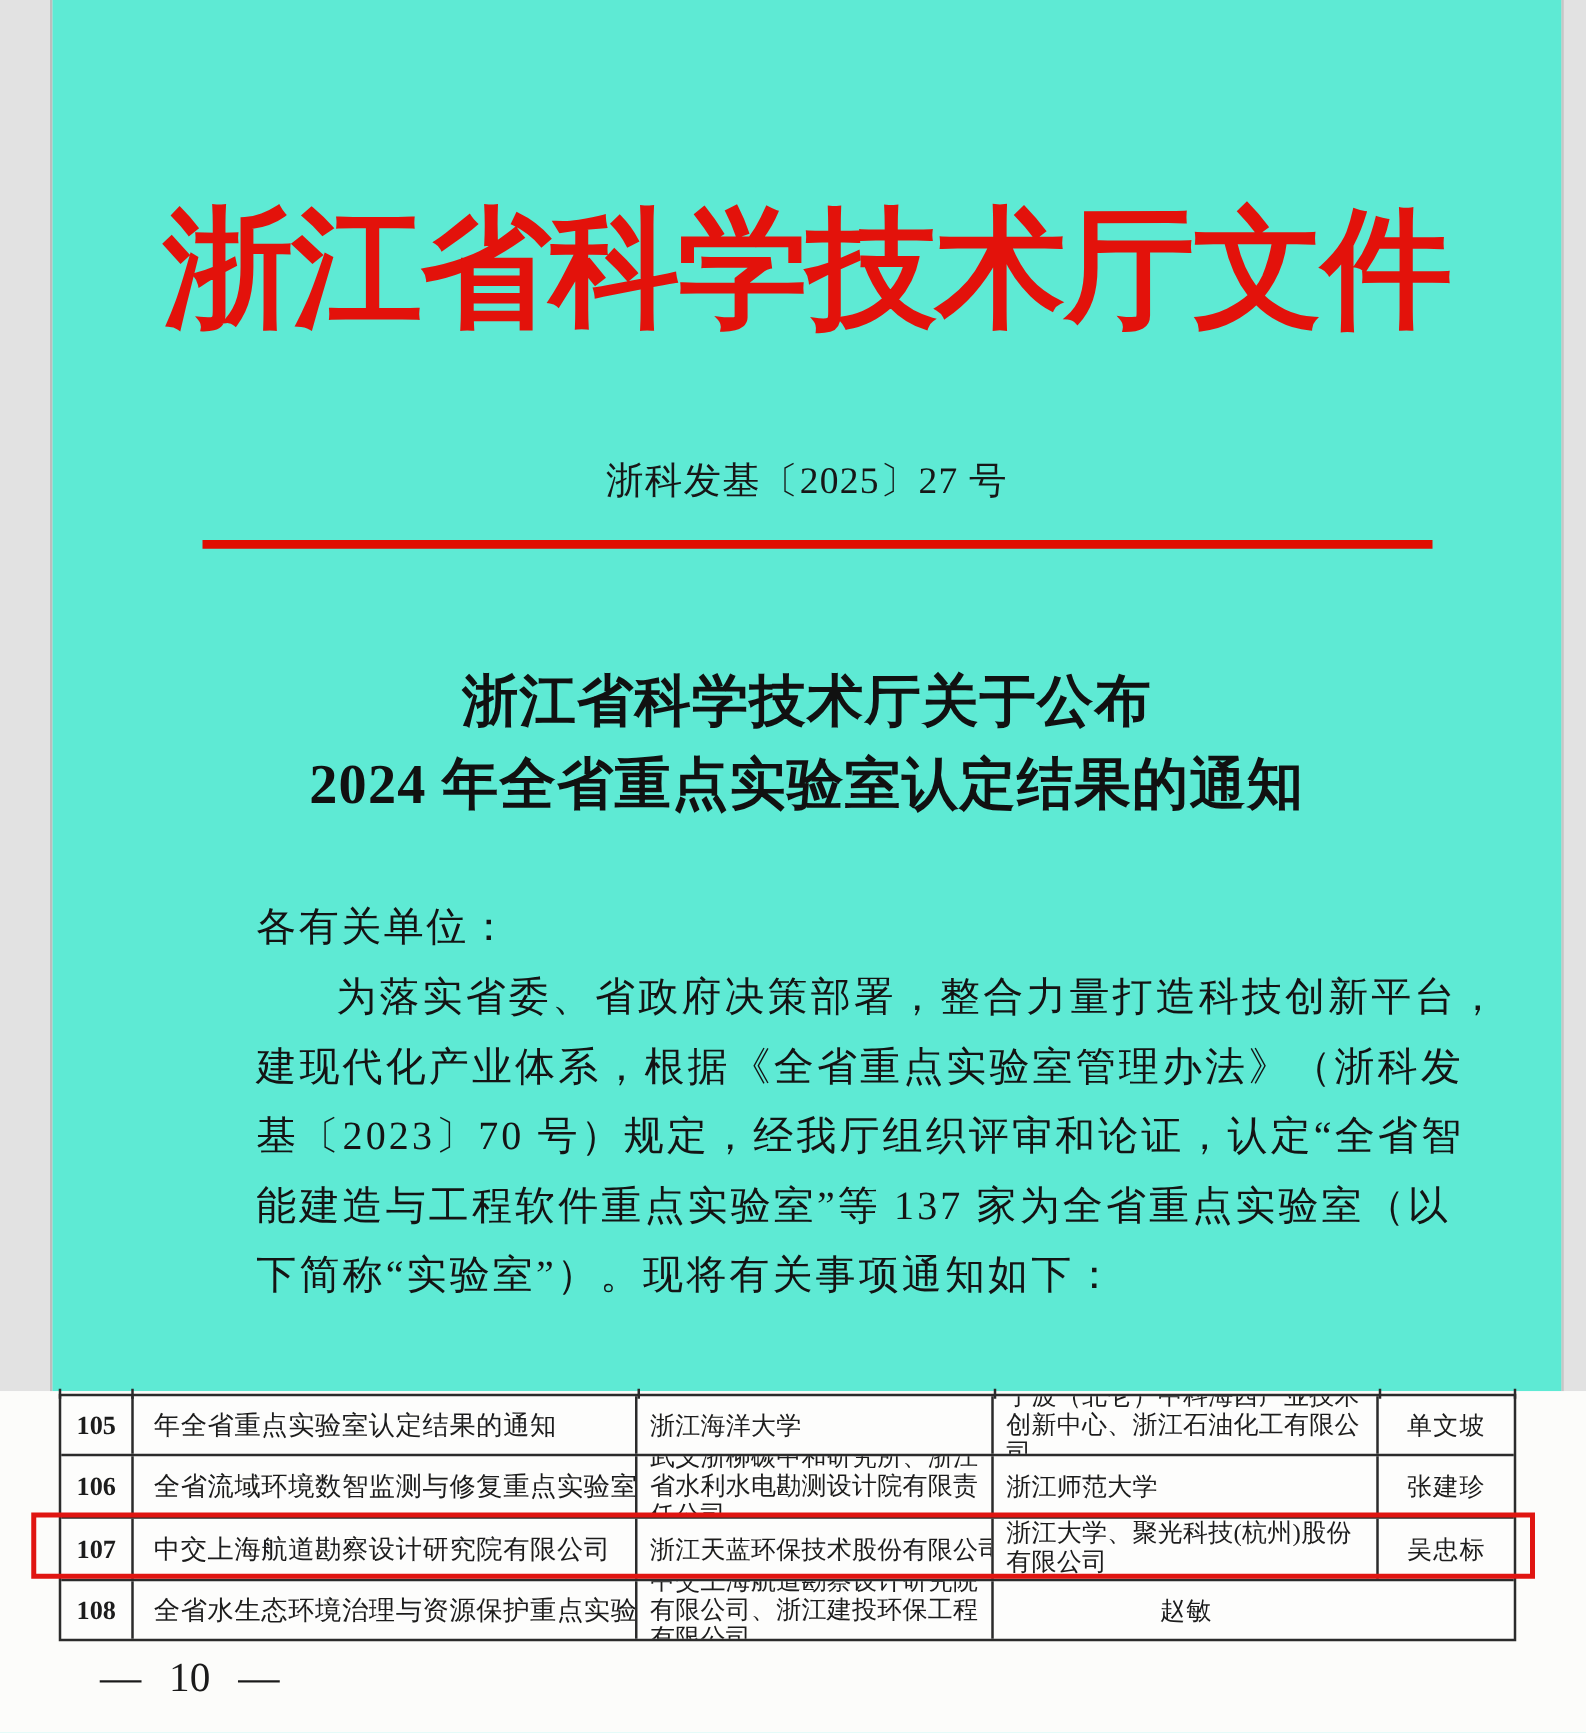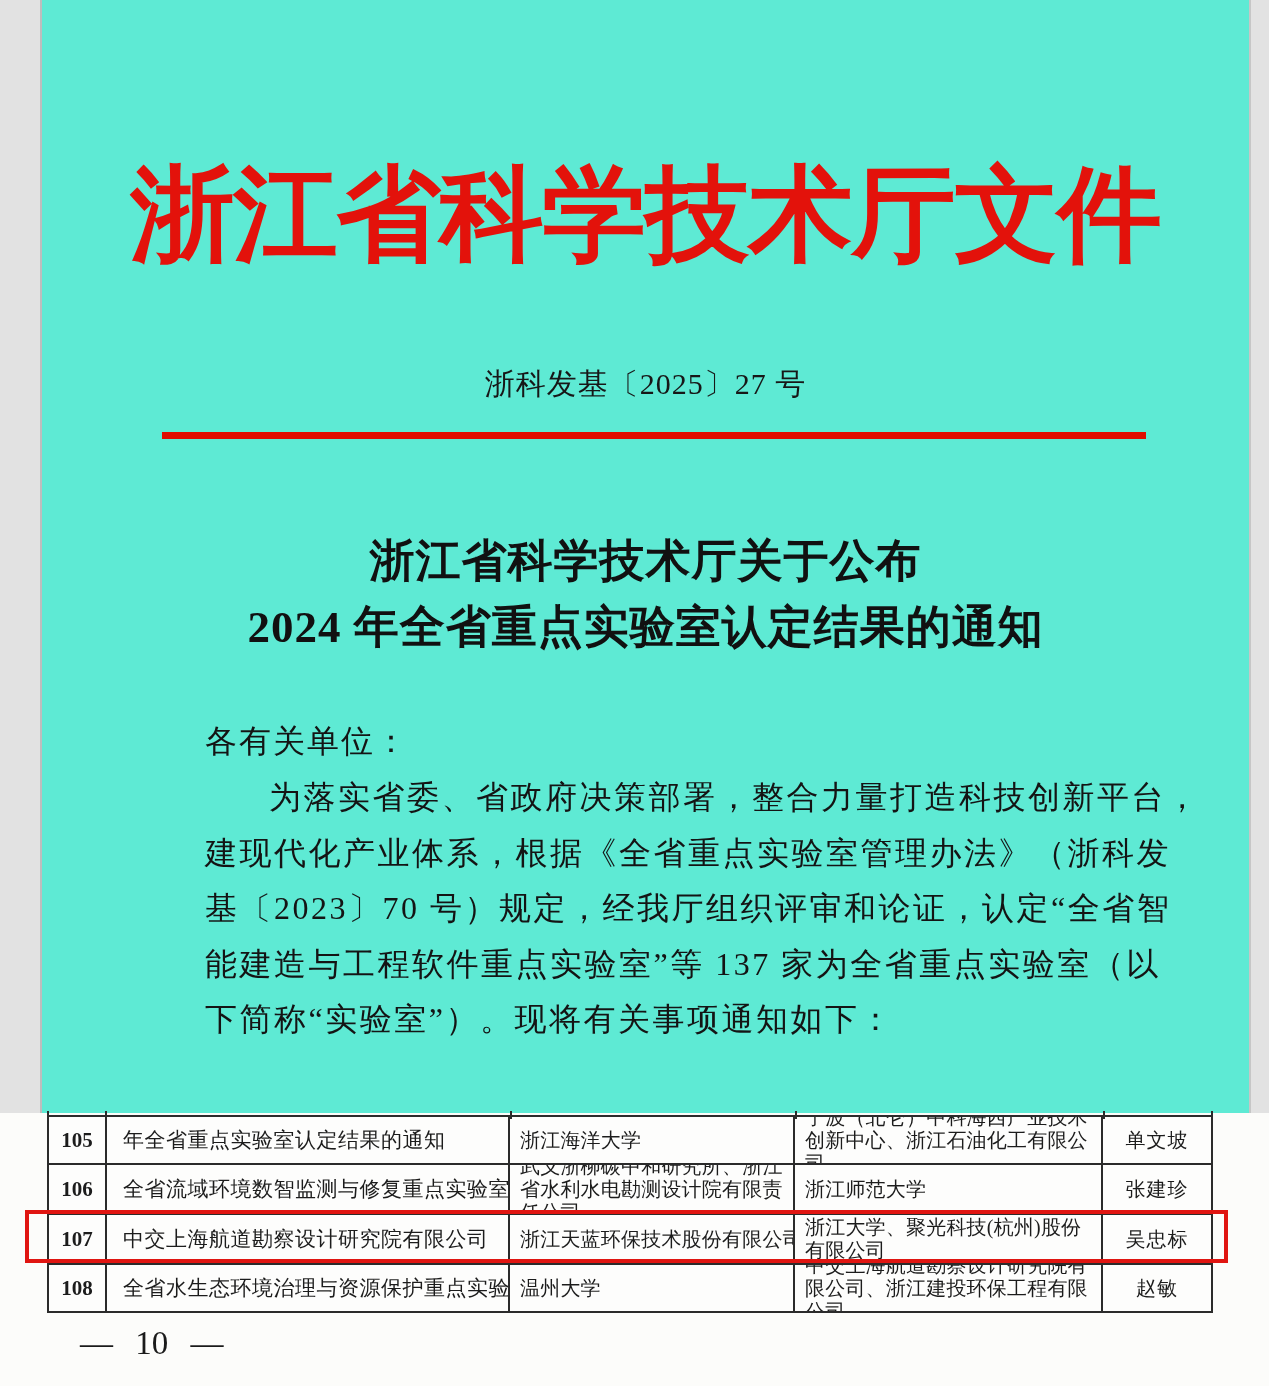--- a/index.html
+++ b/index.html
@@ -221,21 +221,20 @@
         <div class="cell c-no">107</div>
         <div class="cell c-lab">中交上海航道勘察设计研究院有限公司</div>
         <div class="cell c-inst">浙江天蓝环保技术股份有限公司</div>
         <div class="cell c-part">浙江大学、聚光科技(杭州)股份有限公司</div>
         <div class="cell c-dir">吴忠标</div>
       </div>
 
       <div class="trow r-108">
         <div class="cell c-no">108</div>
         <div class="cell c-lab">全省水生态环境治理与资源保护重点实验室</div>
-        <div class="cell c-inst">温州大学</div>
         <div class="cell c-part">中交上海航道勘察设计研究院有限公司、浙江建投环保工程有限公司</div>
         <div class="cell c-dir">赵敏</div>
       </div>
     </div>
 
     <div class="highlight-box"></div>
 
     <div class="page-number">— 10 —</div>
 
   </div>

